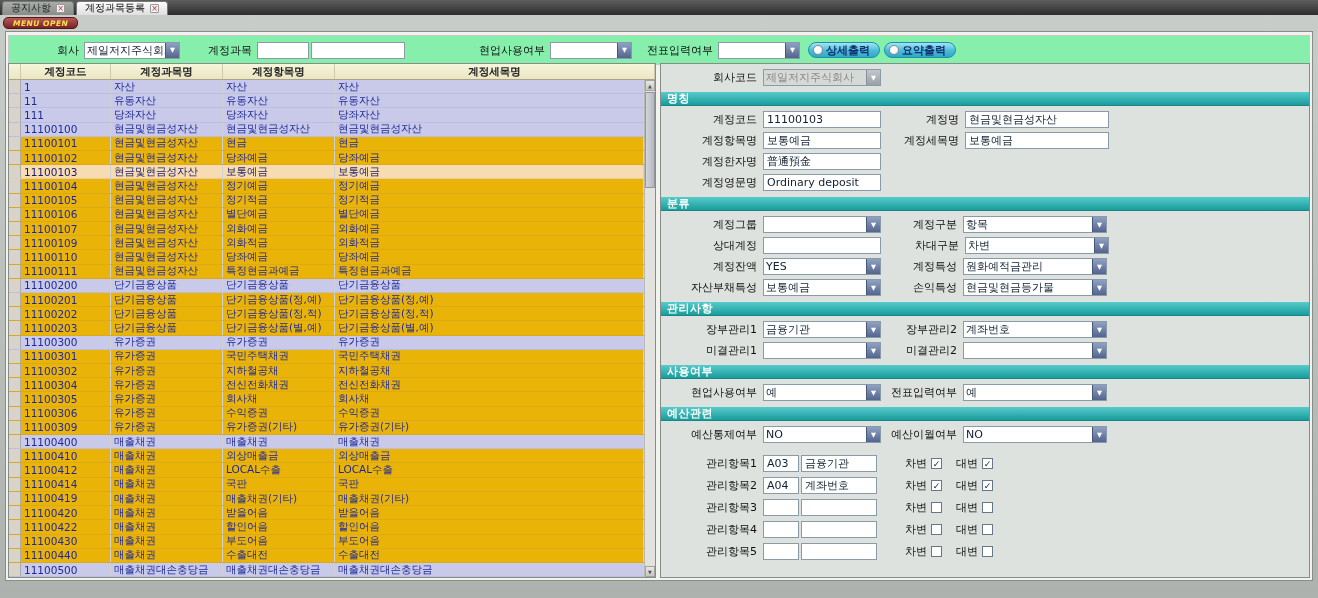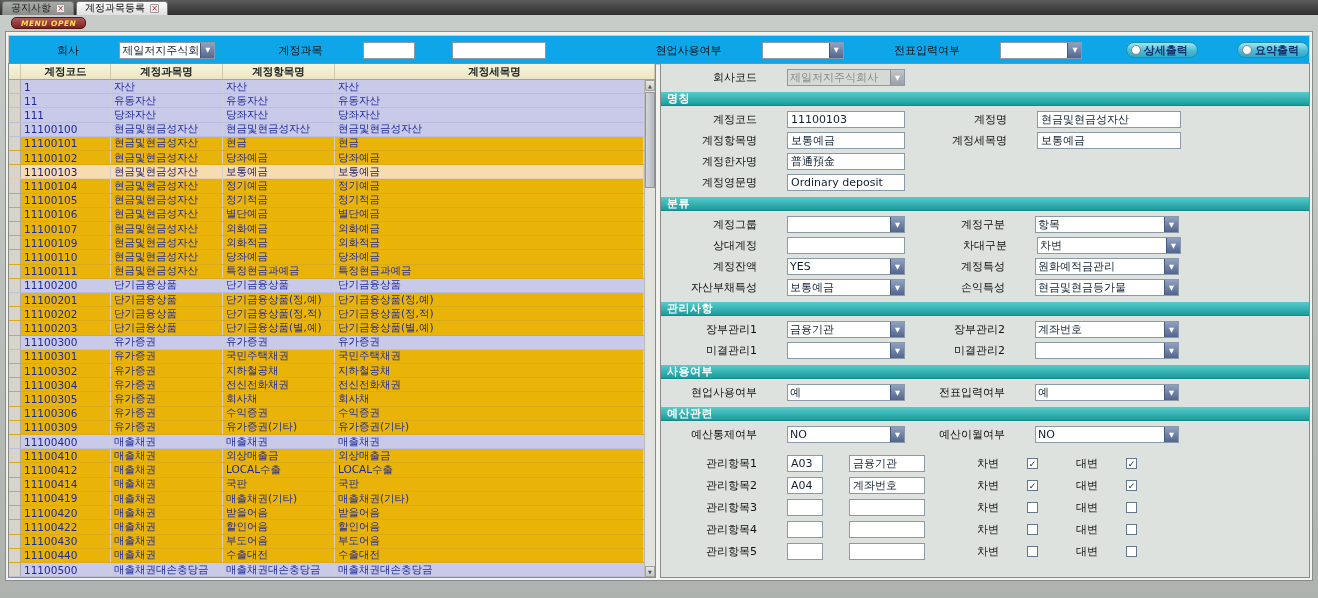--- a/index.html
+++ b/index.html
@@ -7,27 +7,27 @@
   body { font-family:"DejaVu Sans","Liberation Sans",sans-serif; background:#b4b8b4; overflow:hidden; }
   .app { position:relative; width:1318px; height:598px; background:linear-gradient(#c9cdc9,#aeb2ae); }
 
   
   .tabbar { position:absolute; top:0; left:0; right:0; height:15px; background:linear-gradient(#5d5d5d,#2d2d2d); display:flex; align-items:center; padding-left:2px; }
   .tab { height:14px; display:flex; align-items:center; gap:5px; padding:0 8px; font-size:10px; border:1px solid #777; border-bottom:none; border-radius:3px 3px 0 0; margin-right:2px; cursor:default; }
   .tab.inactive { background:linear-gradient(#a9ada9,#898d89); color:#1d1d1d; }
   .tab.active { background:linear-gradient(#fdfdfd,#dfdfdf); color:#000; }
   .tab-close { width:9px; height:9px; background:#f2f2f2; border:1px solid #999; color:#c23030; font-size:8px; line-height:7px; text-align:center; border-radius:1px; }
 
-  .menu-open { position:absolute; top:17px; left:3px; height:12px; padding:0 9px; background:linear-gradient(#b25a5a,#7b2323); border:1px solid #581515; border-radius:5px; color:#ffe24a; font-size:7.5px; font-weight:bold; font-style:italic; line-height:11px; letter-spacing:.5px;margin-left:8px; }
+  .menu-open { position:absolute; top:17px; left:3px; height:12px; padding:0 9px; background:linear-gradient(#b25a5a,#7b2323); border:1px solid #581515; border-radius:5px; color:#ffe24a; font-size:7.5px; font-weight:bold; font-style:italic; line-height:11px; letter-spacing:.5px; }
 
   
   .frame { position:absolute; top:31px; left:5px; right:5px; bottom:17px; background:#f2f2ef; border:1px solid #898d89; }
 
   
-  .toolbar { position:absolute; top:3px; left:2px; right:2px; height:30px; background:#0ea5e9; border:1px solid #c9c9c9; display:flex; align-items:center; font-size:11px; color:#111;justify-content:space-between; }
+  .toolbar { position:absolute; top:3px; left:2px; right:2px; height:30px; background:#86efac; border:1px solid #c9c9c9; display:flex; align-items:center; font-size:11px; color:#111; }
   .tlabel { white-space:nowrap; margin-right:5px; }
   .ml48{margin-left:48px} .ml28{margin-left:28px} .ml72{margin-left:72px} .ml15{margin-left:15px} .ml8{margin-left:8px} .ml4{margin-left:4px}
   .tinput { height:17px; border:1px solid #8a9aa9; background:#fff; font-size:11px; padding:0 3px; font-family:inherit; color:#123; margin-right:2px; }
   .w52{width:52px} .w94{width:94px} .w96{width:96px} .w82{width:82px} .w118{width:118px} .w144{width:144px} .w40{width:36px} .w76{width:76px}
 
   .combo { display:flex; height:17px; border:1px solid #8a9aa9; background:#fff; }
   .combo-text { flex:1; font-size:11px; line-height:15px; padding:0 2px; overflow:hidden; white-space:nowrap; color:#123; }
   .combo-arrow { width:14px; background:linear-gradient(#8fa1c3,#53658d); color:#fff; font-size:6.5px; display:flex; align-items:center; justify-content:center; border-left:1px solid #45577d; }
   .combo.disabled { background:#d6dad6; }
   .combo.disabled .combo-text { color:#888; }
@@ -55,21 +55,21 @@
 
   .vscroll { position:absolute; top:16px; right:0; bottom:0; width:11px; background:#e2e2de; border-left:1px solid #b8b8b4; }
   .vs-btn { position:absolute; left:0; right:0; height:11px; background:linear-gradient(#e8e8e4,#c6c6c2); border:1px solid #a2a29e; font-size:5px; color:#555; display:flex; align-items:center; justify-content:center; }
   .vs-up{top:0} .vs-down{bottom:0}
   .vs-thumb { position:absolute; left:0; right:0; top:12px; height:96px; background:linear-gradient(90deg,#d2d6da,#b4b8bc); border:1px solid #94989c; }
 
   
   .detail { position:absolute; left:652px; top:0; right:0; bottom:0; background:#dee2de; border:1px solid #888c88; overflow:hidden; }
   .sec-header { height:14px; background:linear-gradient(#57cbcb,#1a9c9c); border-bottom:1px solid #168888; color:#fff; font-size:11px; font-weight:bold; line-height:13px; padding-left:6px; letter-spacing:.5px; }
   .form-area { padding:3px 0 4px; }
-  .form-row { height:21px; display:flex; align-items:center;gap:24px; }
+  .form-row { height:21px; display:flex; align-items:center; }
   .form-row.tall { height:22px; }
   .flabel { width:102px; text-align:right; padding-right:6px; font-size:11px; color:#101010; white-space:nowrap; }
   .flabel2 { width:82px; text-align:right; padding-right:6px; font-size:11px; color:#101010; white-space:nowrap; }
   .cb-label { font-size:11px; color:#101010; margin-left:14px; margin-right:4px; white-space:nowrap; }
   .cb-first { margin-left:26px; }
   .checkbox { width:11px; height:11px; border:1px solid #66778a; background:#fff; font-size:9px; line-height:10px; text-align:center; color:#123; }
 </style>
 </head>
 <body>
 

